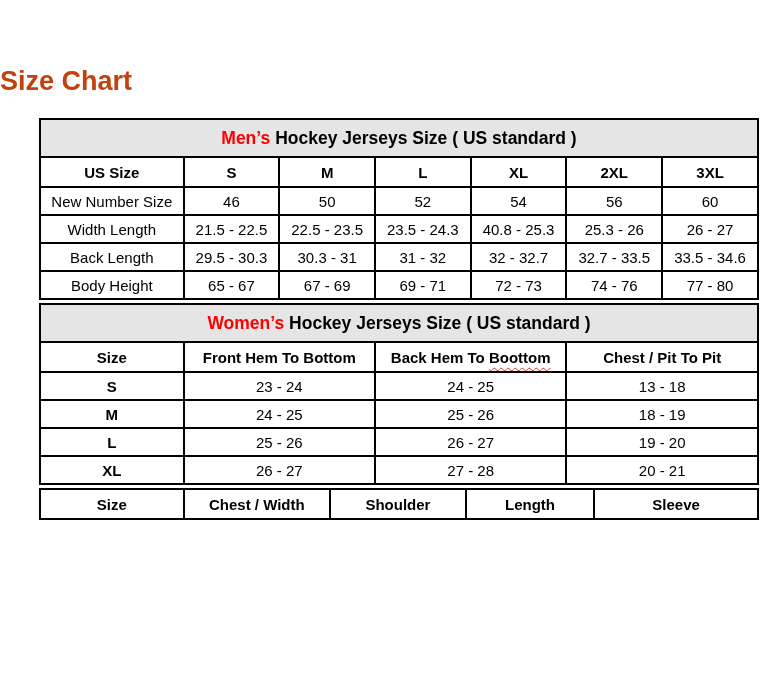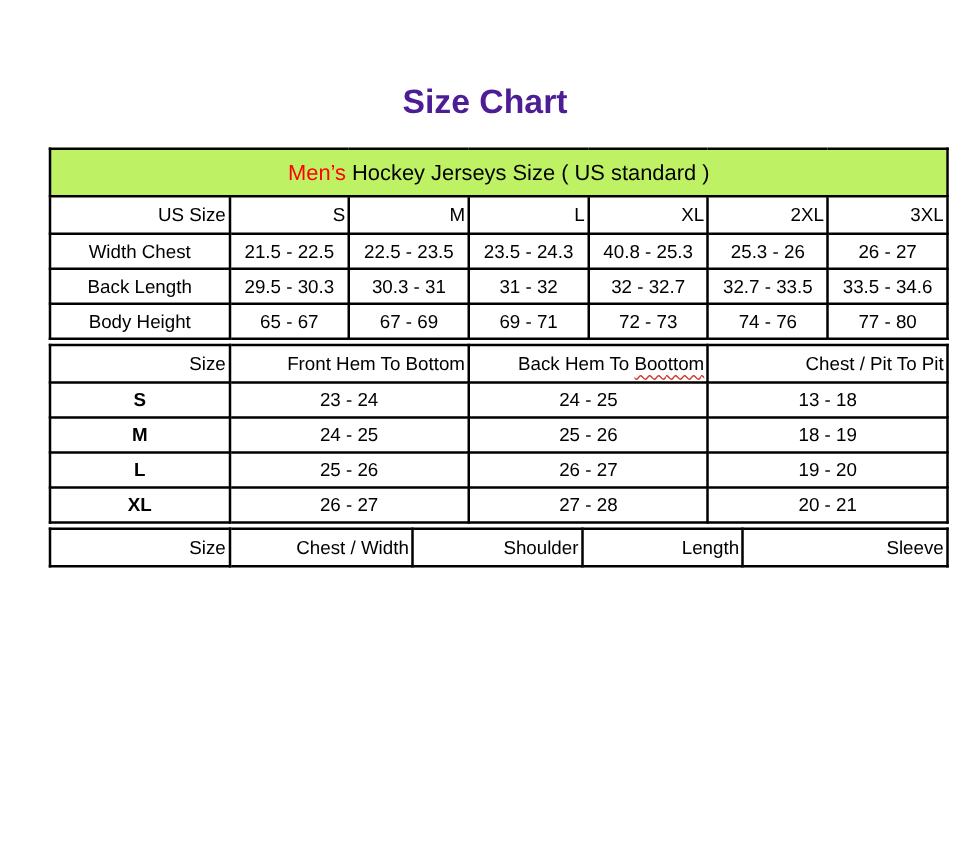--- a/index.html
+++ b/index.html
@@ -3,37 +3,37 @@
 <meta charset="utf-8">
 <style>
   html,body{margin:0;padding:0;}
   body{
     width:776px;height:692px;background:#ffffff;color:#000;
     font-family:"Liberation Sans",sans-serif;
     -webkit-font-smoothing:antialiased;
   }
   .page-title{
     margin:0;padding-top:66px;padding-bottom:0;
-    text-align:center;font-size:27px;font-weight:bold;
-    color:#4c1d95;letter-spacing:0px;
+    text-align:left;font-size:27px;font-weight:bold;
+    color:#c2410c;letter-spacing:0px;
   }
   .chart-wrap{margin:21px 0 0 39px;width:720px;}
   table.sec{
     border-collapse:collapse;table-layout:fixed;width:720px;
   }
   table.sec + table.sec{margin-top:3px;}
   .sec td,.sec th{
     border:2px solid #000;text-align:center;vertical-align:middle;
     padding:1px 2px;font-size:15px;overflow:hidden;white-space:nowrap;
   }
   tr.band td{
-    background:#bef264;font-size:17.5px;font-weight:normal;height:34px;
+    background:#e5e5e5;font-size:17.5px;font-weight:bold;height:34px;
   }
   .accent{color:#FF0000;}
-  tr.head th{height:26px;font-size:15px;font-weight:normal;text-align:right;}
+  tr.head th{height:26px;font-size:15px;font-weight:bold;}
   tr.data td{height:24px;}
   td.lbl{font-weight:normal;}
   td.lbl-b{font-weight:bold;}
   .squiggle{
     text-decoration-line:underline;
     text-decoration-style:wavy;
     text-decoration-color:#d23a2e;
     text-decoration-thickness:1px;
     text-underline-offset:4px;
   }
@@ -62,21 +62,30 @@
     <tr class="head">
       <th>US Size</th>
       <th>S</th>
       <th>M</th>
       <th>L</th>
       <th>XL</th>
       <th>2XL</th>
       <th>3XL</th>
     </tr>
     <tr class="data">
-      <td class="lbl">Width Chest</td>
+      <td class="lbl">New Number Size</td>
+      <td>46</td>
+      <td>50</td>
+      <td>52</td>
+      <td>54</td>
+      <td>56</td>
+      <td>60</td>
+    </tr>
+    <tr class="data">
+      <td class="lbl">Width Length</td>
       <td>21.5 - 22.5</td>
       <td>22.5 - 23.5</td>
       <td>23.5 - 24.3</td>
       <td>40.8 - 25.3</td>
       <td>25.3 - 26</td>
       <td>26 - 27</td>
     </tr>
     <tr class="data">
       <td class="lbl">Back Length</td>
       <td>29.5 - 30.3</td>
@@ -99,20 +108,23 @@
     </table>
 
   <table class="sec">
     <colgroup>
       <col style="width:20%">
         <col style="width:26.66%">
         <col style="width:26.66%">
         <col style="width:26.68%">
     </colgroup>
     <tbody>
+        <tr class="band">
+      <td colspan="4"><span class="accent">Women’s</span> <span>Hockey Jerseys Size ( US standard )</span></td>
+    </tr>
     <tr class="head">
       <th>Size</th>
       <th>Front Hem To Bottom</th>
       <th><span>Back Hem To</span> <span class="squiggle">Boottom</span></th>
       <th>Chest / Pit To Pit</th>
     </tr>
     <tr class="data">
       <td class="lbl-b">S</td>
       <td>23 - 24</td>
       <td>24 - 25</td>

